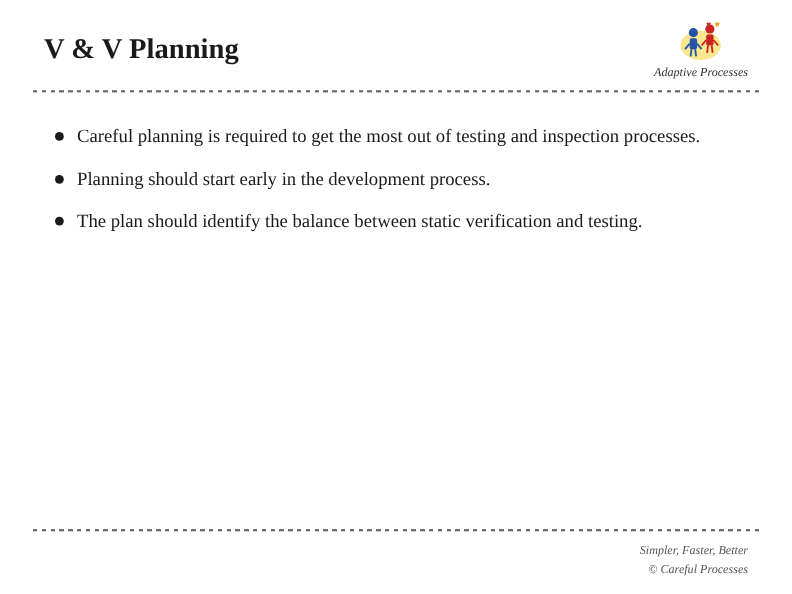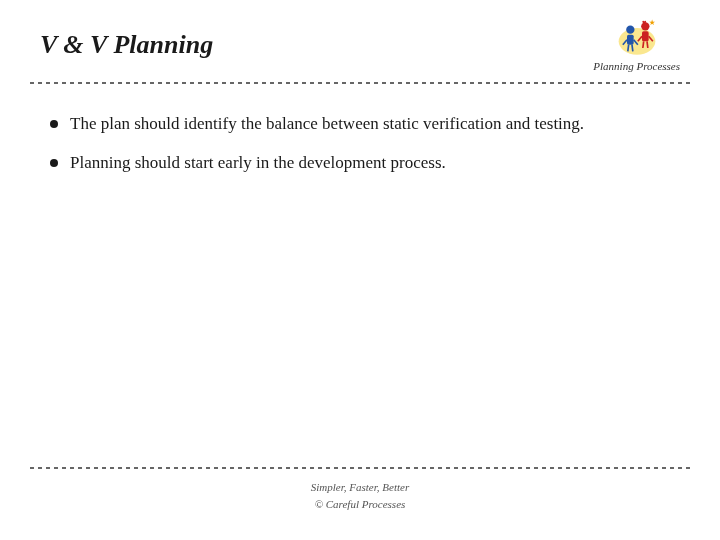--- a/index.html
+++ b/index.html
@@ -29,21 +29,20 @@
       display: flex;
       justify-content: space-between;
       align-items: center;
       padding: 18px 40px 10px 40px;
     }
 
     .slide-title {
       font-size: 26px;
       font-weight: bold;
       color: #1a1a1a;
-      font-style: italic;
     }
 
     .logo-area {
       display: flex;
       flex-direction: column;
       align-items: center;
       gap: 2px;
     }
 
     .logo-text {
@@ -108,22 +107,22 @@
         to right,
         #666 0px,
         #666 4px,
         transparent 4px,
         transparent 8px
       );
       margin: 0 30px;
     }
 
     .footer {
-      padding: 10px 40px 26px 40px;
-      text-align: center;
+      padding: 10px 40px 12px 40px;
+      text-align: right;
     }
 
     .footer-text {
       font-size: 11px;
       color: #555;
       font-style: italic;
       line-height: 1.6;
     }
 
     
@@ -156,35 +155,39 @@
         <circle cx="40" cy="10" r="5" fill="#cc2222"></circle>
         <rect x="36" y="16" width="8" height="12" rx="2" fill="#cc2222"></rect>
         <line x1="36" y1="22" x2="31" y2="28" stroke="#cc2222" stroke-width="2"></line>
         <line x1="44" y1="22" x2="49" y2="28" stroke="#cc2222" stroke-width="2"></line>
         <line x1="38" y1="28" x2="37" y2="36" stroke="#cc2222" stroke-width="2"></line>
         <line x1="42" y1="28" x2="43" y2="36" stroke="#cc2222" stroke-width="2"></line>
 
         <text x="36" y="8" font-size="9" fill="#cc2222">♥</text>
         <text x="44" y="8" font-size="9" fill="#f0a000">★</text>
       </svg>
-      <span class="logo-text">Planning Processes</span>
+      <span class="logo-text">Adaptive Processes</span>
     </div>
   </div>
 
   <div class="top-divider"></div>
 
   <div class="content">
     <ul class="bullet-list">
-        <li class="bullet-item">
+    <li class="bullet-item">
           <div class="bullet-dot"></div>
-          <span class="bullet-text">The plan should identify the balance between static verification and testing.</span>
+          <span class="bullet-text">Careful planning is required to get the most out of testing and inspection processes.</span>
         </li>
         <li class="bullet-item">
           <div class="bullet-dot"></div>
           <span class="bullet-text">Planning should start early in the development process.</span>
+        </li>
+        <li class="bullet-item">
+          <div class="bullet-dot"></div>
+          <span class="bullet-text">The plan should identify the balance between static verification and testing.</span>
         </li>
       </ul>
   </div>
 
   <div class="bottom-divider"></div>
 
   <div class="footer">
     <div class="footer-text">
       <span>Simpler, Faster, Better</span><br>
       <span>© Careful Processes</span>

